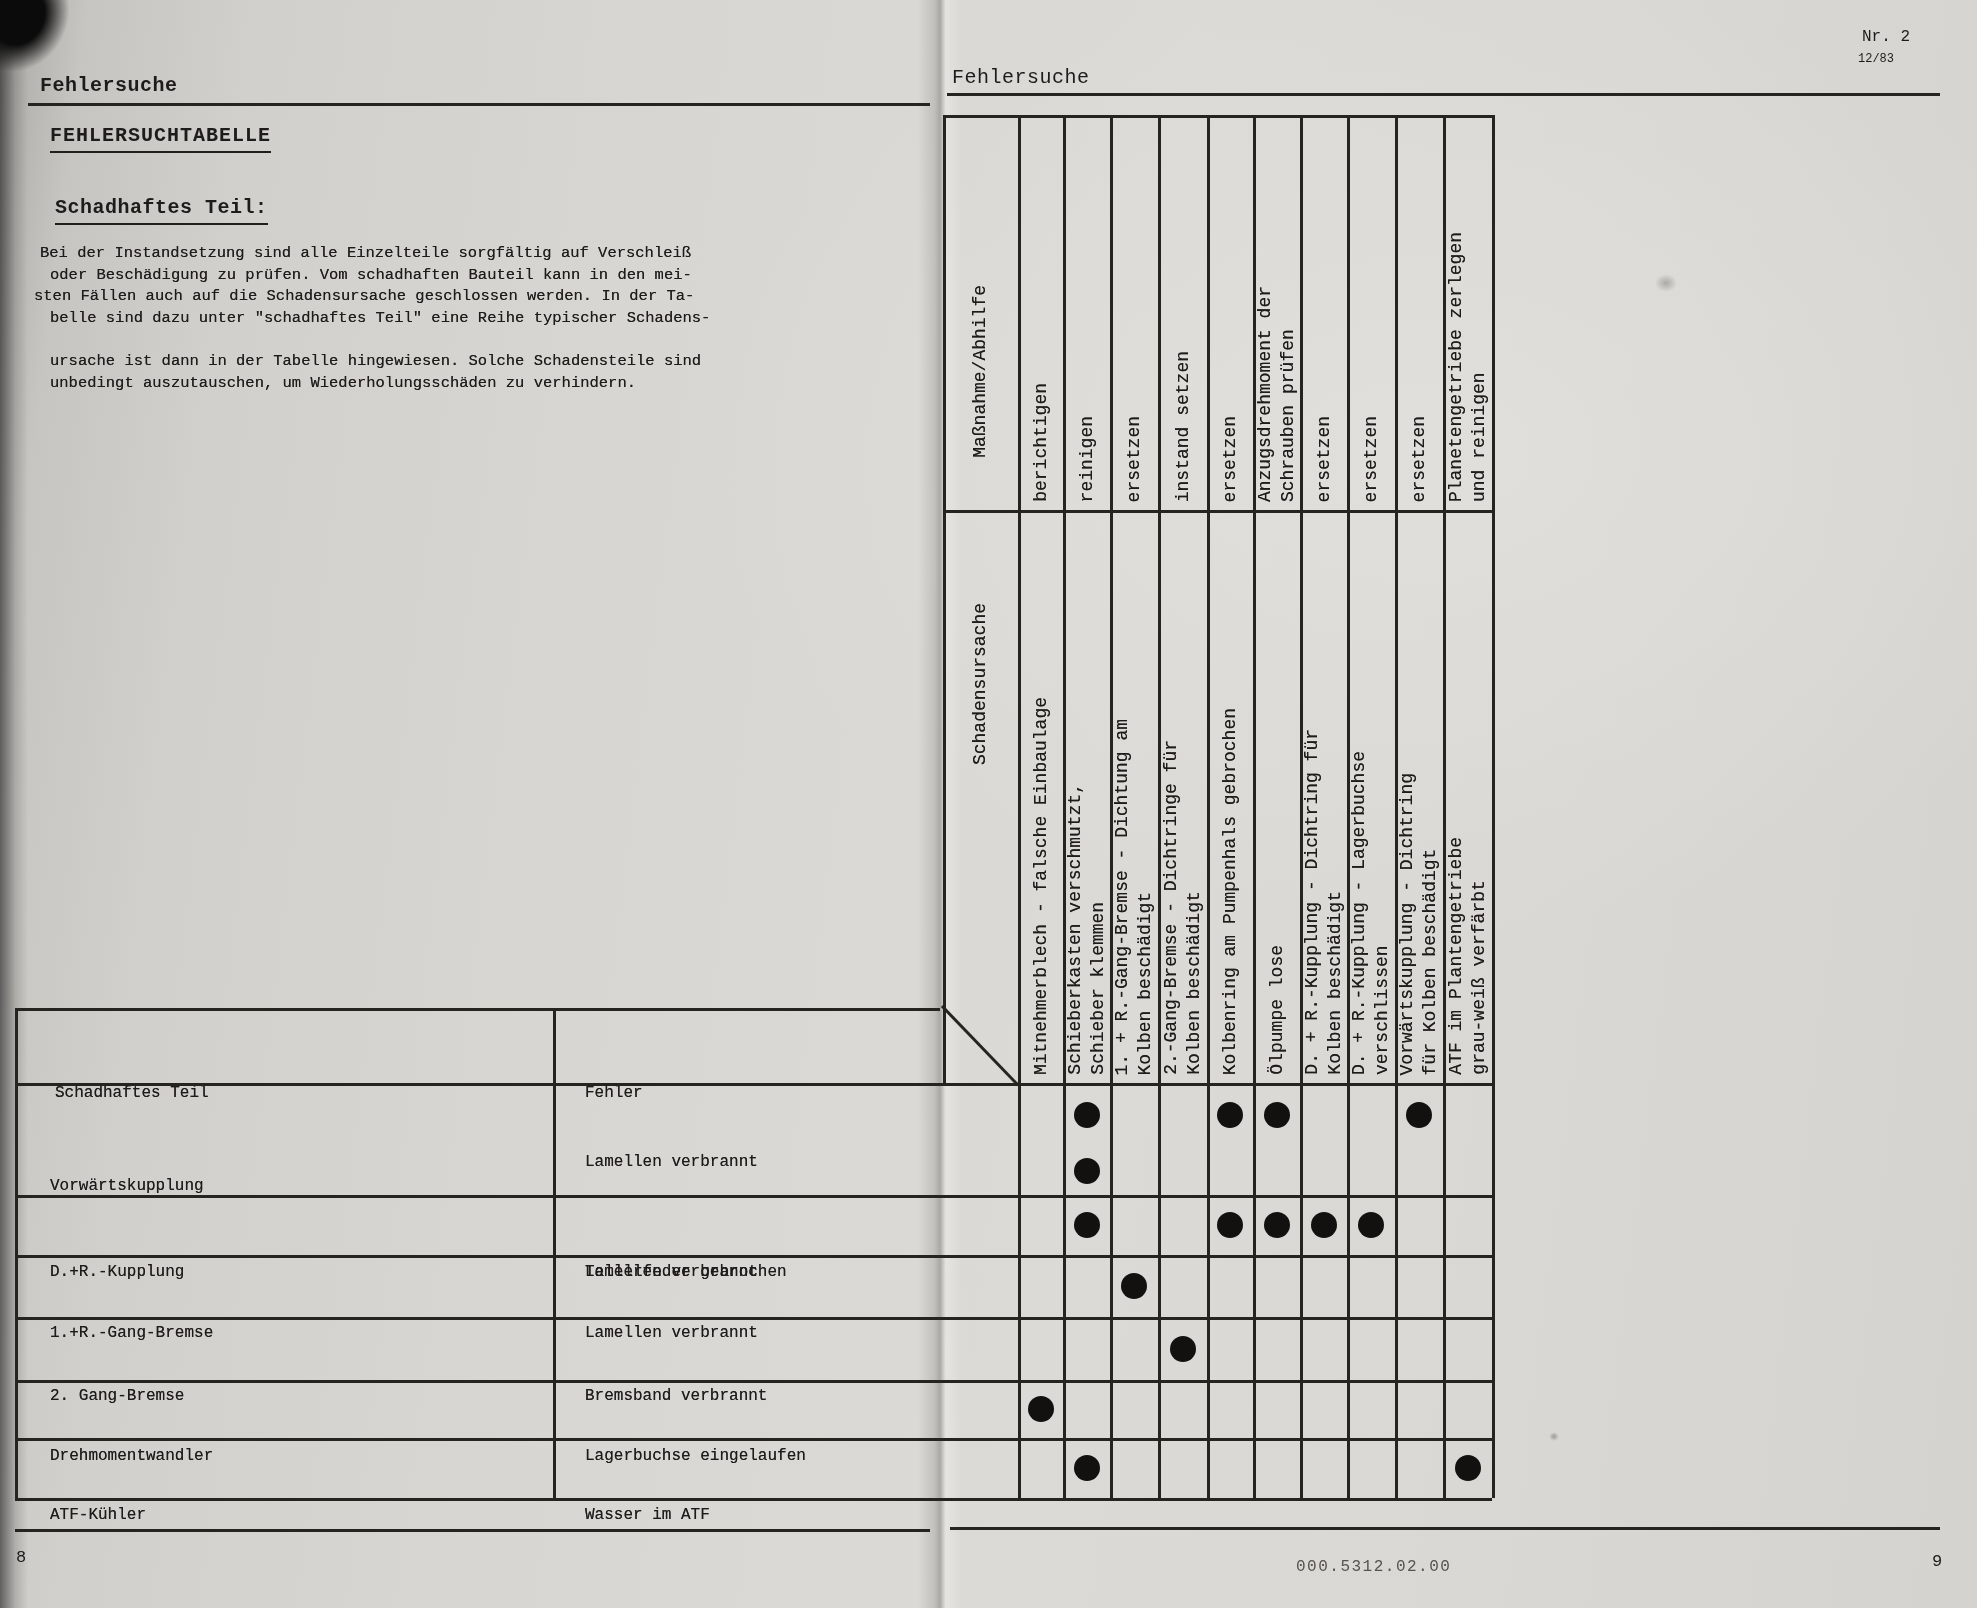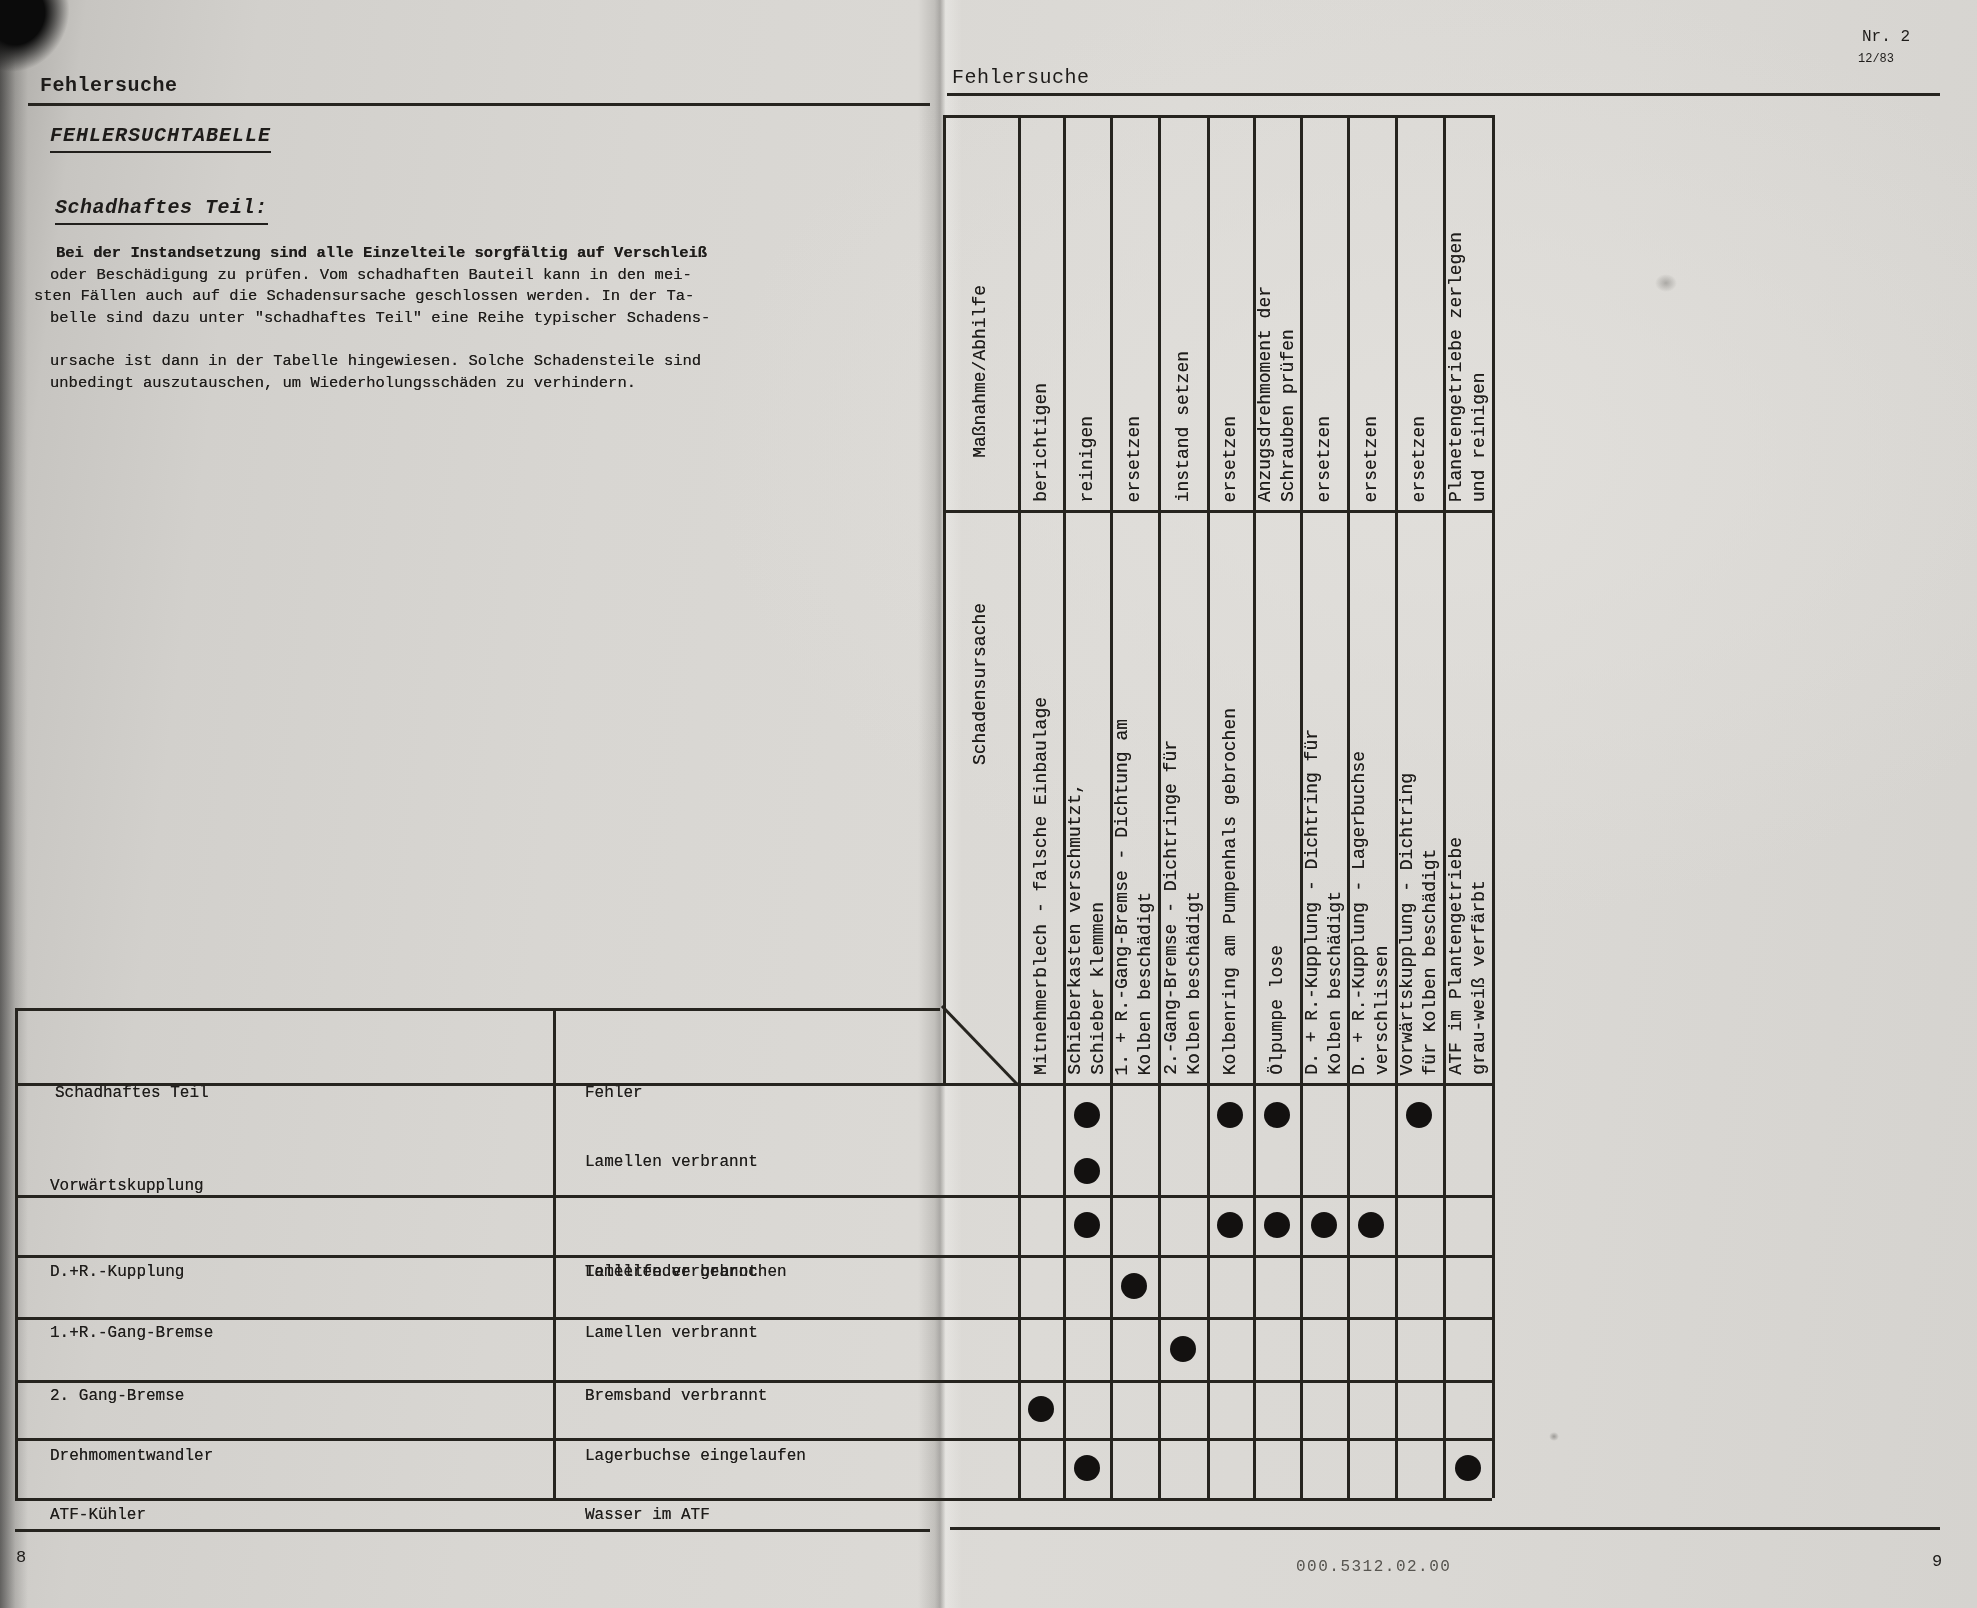--- a/index.html
+++ b/index.html
@@ -8,21 +8,21 @@
     background:
       radial-gradient(1200px 800px at 72% 28%, #e1dfdb 0%, rgba(225,223,219,0) 60%),
       linear-gradient(97deg,#aaa8a4 0%,#c7c5c1 4%,#d2d0cc 12%,#d8d6d2 30%,#dcdad6 55%,#dad8d4 75%,#d5d3cf 100%);}
   .hline,.vline,.diag{position:absolute;background:#26241f;}
   .hline{height:3px}
   .vline{width:3px}
   .diag{height:2.5px;transform-origin:0 0;}
   .txt{position:absolute;white-space:pre;}
   .b{font-weight:700;}
   .hdr{font-size:20px;letter-spacing:.5px;}
-  .ul{border-bottom:2.5px solid #211f1c;padding-bottom:4px;font-style:italic;}
+  .ul{border-bottom:2.5px solid #211f1c;padding-bottom:4px;}
   .pline{position:absolute;font-size:15.5px;line-height:21.6px;white-space:pre;
     text-shadow:0 0 .6px rgba(30,28,26,.75);}
   .vt{position:absolute;writing-mode:vertical-rl;white-space:pre;
     font-size:18px;line-height:23px;text-shadow:0 0 .5px rgba(30,28,26,.7);}
   .lbl{position:absolute;font-size:16px;white-space:pre;text-shadow:0 0 .6px rgba(30,28,26,.75);margin-top:48px;}
   .dot{position:absolute;width:26px;height:26px;border-radius:50%;background:#131110;}
   .fold{position:absolute;left:918px;top:0;width:44px;height:1608px;
     background:linear-gradient(90deg,rgba(0,0,0,0) 0%,rgba(60,58,54,.16) 38%,rgba(30,28,26,.26) 50%,rgba(252,252,250,.30) 63%,rgba(0,0,0,0) 100%);}
   .edge-left{position:absolute;left:0;top:0;width:28px;height:1608px;
     background:linear-gradient(90deg,rgba(8,8,8,.55) 0%,rgba(8,8,8,.15) 55%,rgba(0,0,0,0) 100%);}
@@ -55,21 +55,21 @@
   <div class="lbl" style="left:55px;top:1036px;">Schadhaftes Teil</div>
   <div class="lbl" style="left:585px;top:1036px;">Fehler</div>
 
   <div class="vt" id="measure-label" style="left: 980px; bottom: 1150px; transform: translateX(-50%) rotate(180deg);">Maßnahme/Abhilfe</div>
   <div class="vt" id="cause-label" style="left: 980px; bottom: 843px; transform: translateX(-50%) rotate(180deg);">Schadensursache</div>
 
   <div class="txt pageno" style="left:16px;top:1548px;">8</div>
   <div class="txt pageno" style="left:1932px;top:1552px;">9</div>
   <div class="txt footer-code" style="left:1296px;top:1558px;">000.5312.02.00</div>
 
-<div class="pline" style="left: 56px; top: 243px; font-weight: bold;">Bei der Instandsetzung sind alle Einzelteile sorgfältig auf Verschleiß</div>
+<div class="pline" style="left: 40px; top: 243px;">Bei der Instandsetzung sind alle Einzelteile sorgfältig auf Verschleiß</div>
     <div class="pline" style="left: 50px; top: 264.6px;">oder Beschädigung zu prüfen. Vom schadhaften Bauteil kann in den mei-</div>
     <div class="pline" style="left: 34px; top: 286.2px;">sten Fällen auch auf die Schadensursache geschlossen werden. In der Ta-</div>
     <div class="pline" style="left: 50px; top: 307.8px;">belle sind dazu unter "schadhaftes Teil" eine Reihe typischer Schadens-</div>
     <div class="pline" style="left: 50px; top: 351px;">ursache ist dann in der Tabelle hingewiesen. Solche Schadensteile sind</div>
     <div class="pline" style="left: 50px; top: 372.6px;">unbedingt auszutauschen, um Wiederholungsschäden zu verhindern.</div>
     <div class="hline" style="left: 28px; top: 103px; width: 902px;"></div>
     <div class="hline" style="left: 947px; top: 93px; width: 993px;"></div>
     <div class="hline" style="left: 15px; top: 1529px; width: 915px;"></div>
     <div class="hline" style="left: 950px; top: 1527px; width: 990px;"></div>
     <div class="hline" style="left: 943px; top: 115px; width: 549px;"></div>

